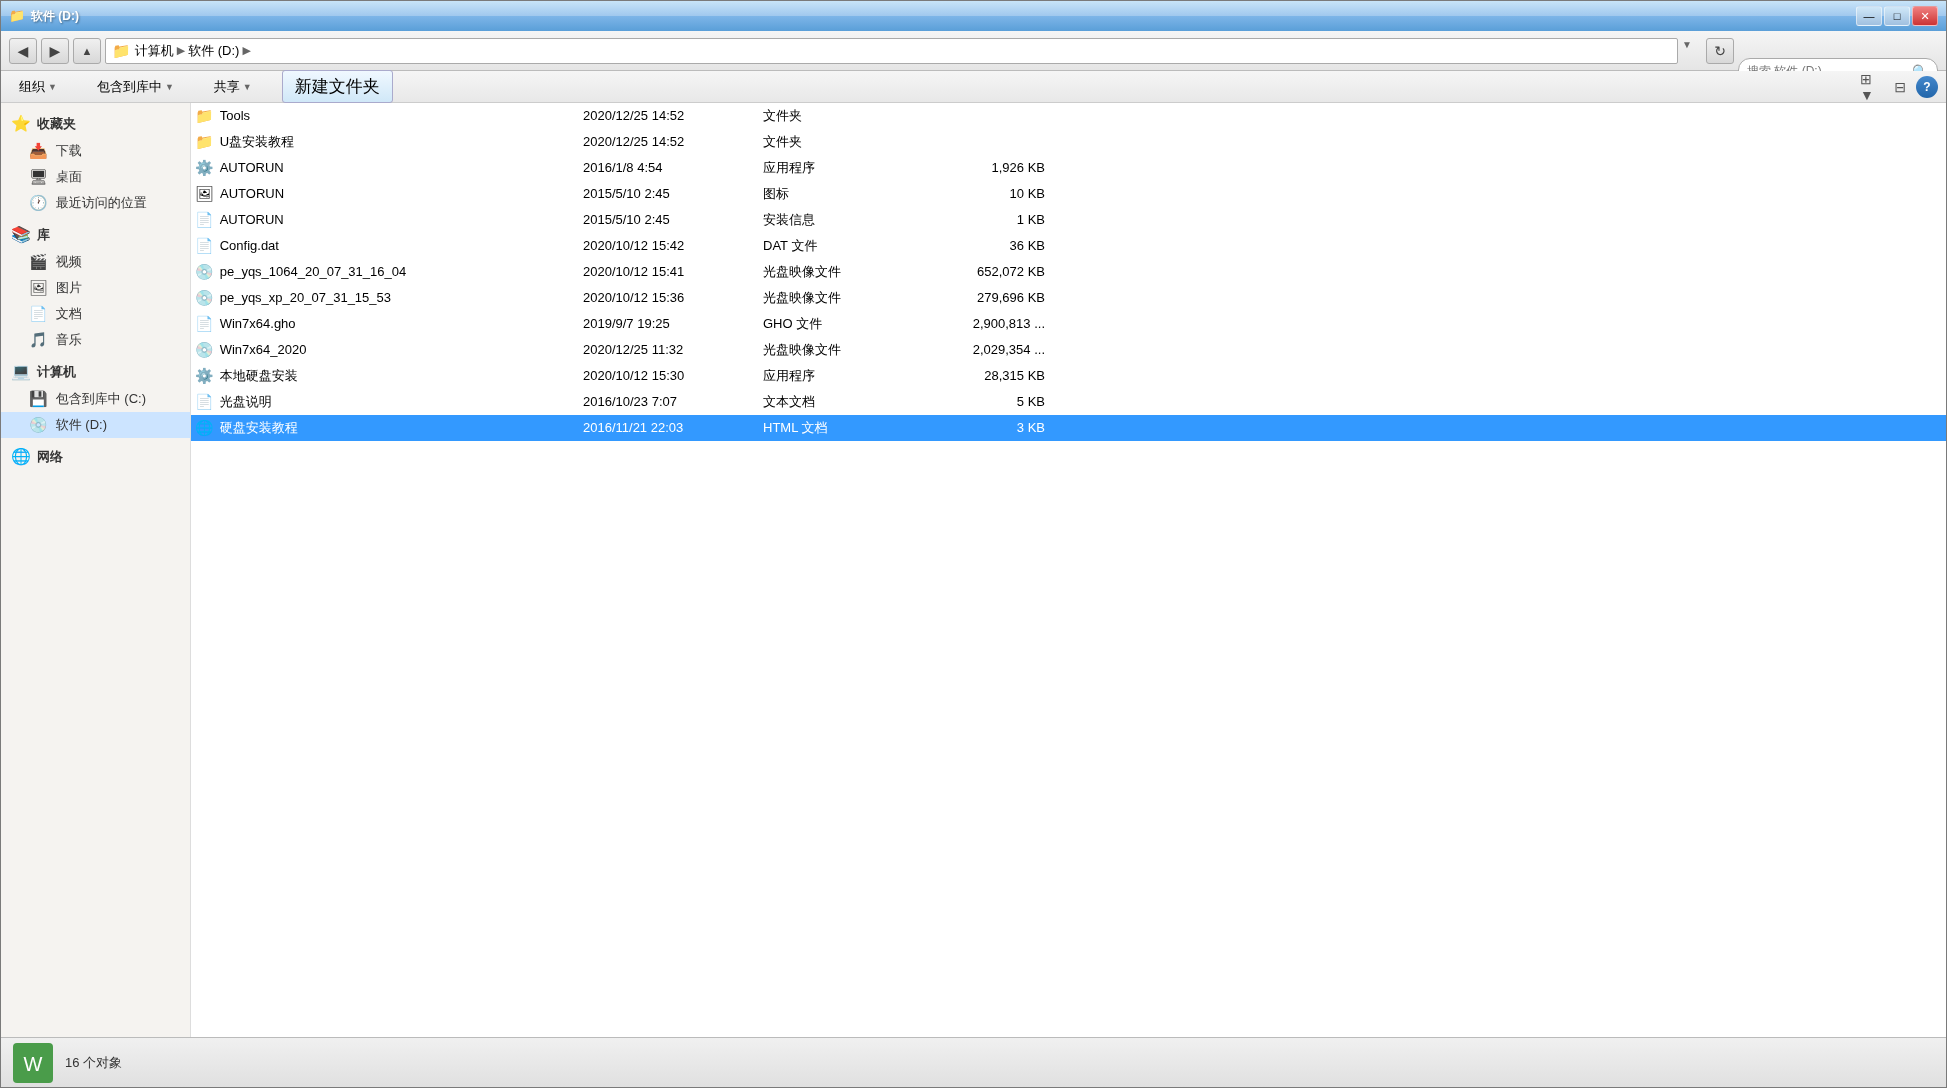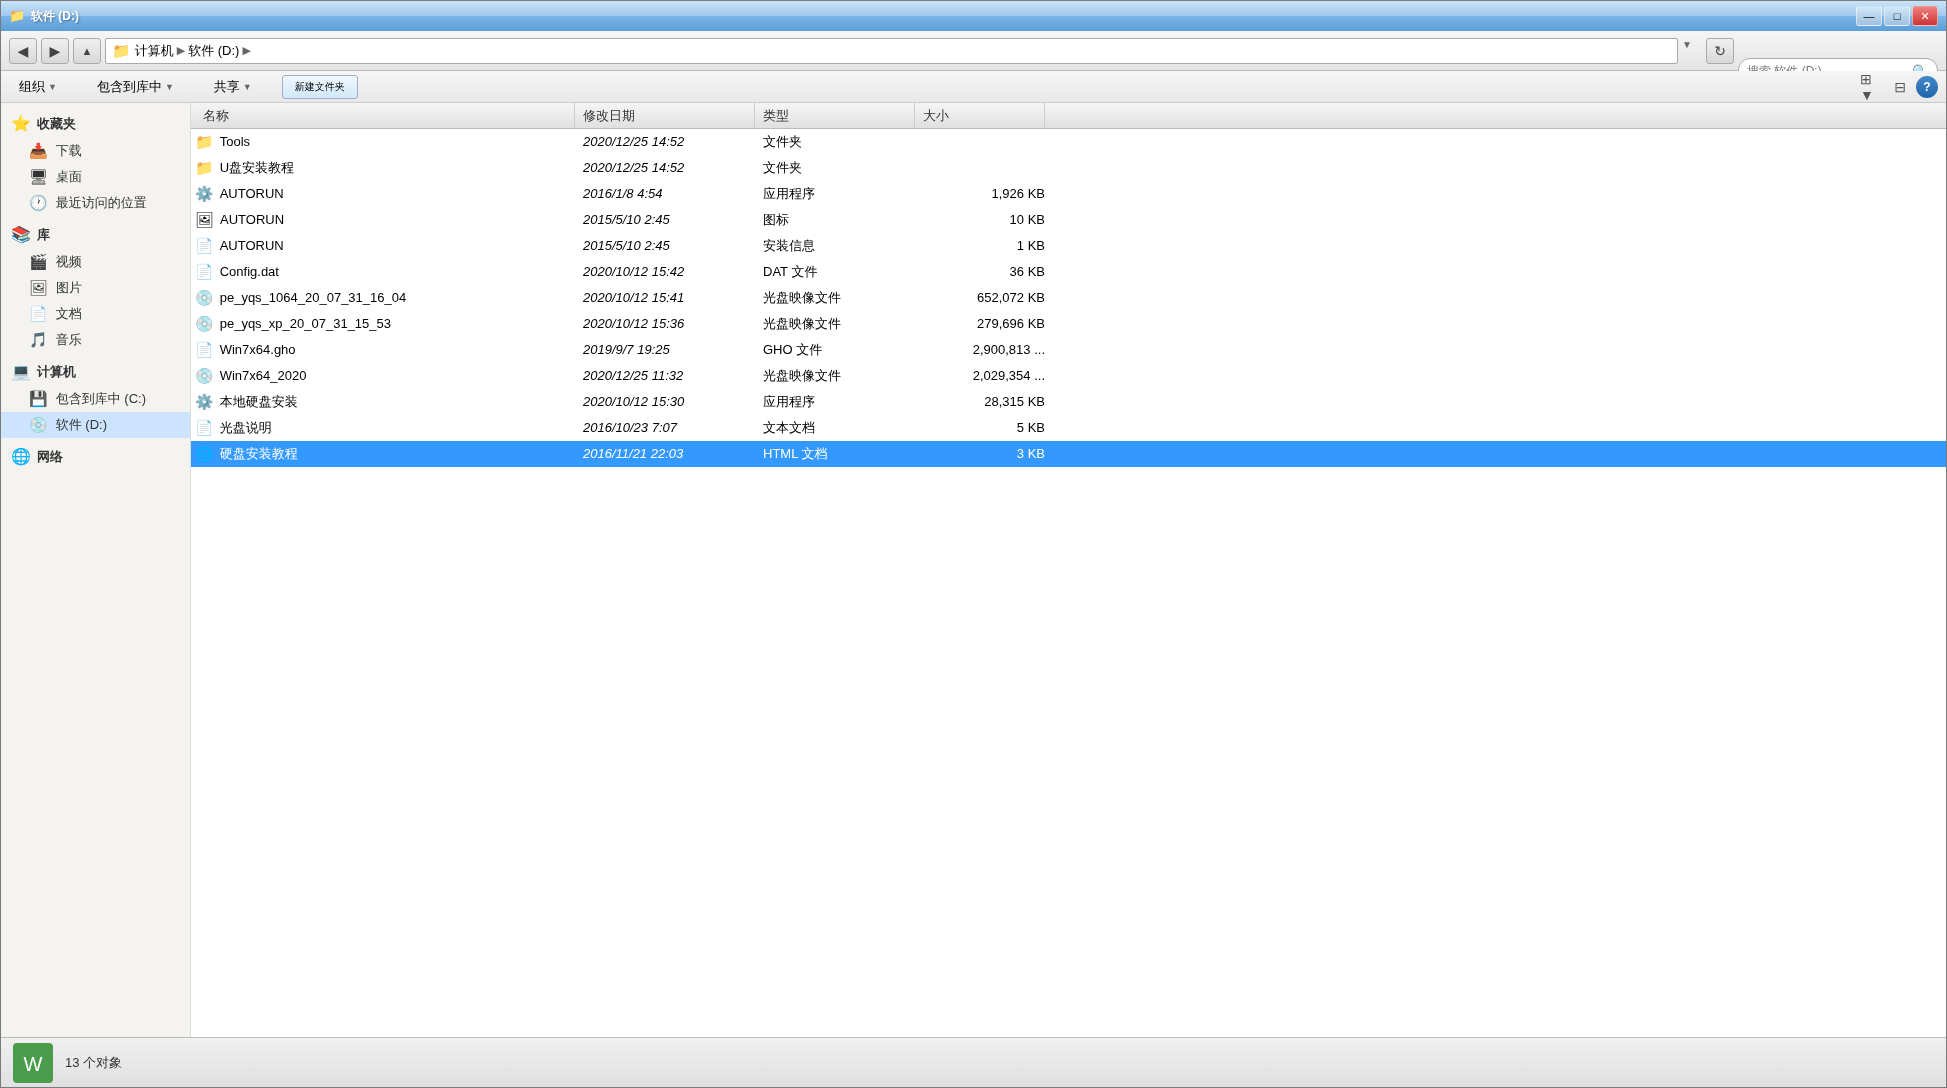--- a/index.html
+++ b/index.html
@@ -172,21 +172,21 @@
       align-items: center;
       gap: 3px;
     }
     .menu-item .arrow { font-size: 9px; color: #666; }
     .new-folder-btn {
       padding: 4px 12px;
       background: linear-gradient(to bottom, #f0f8ff, #d0e8f8);
       border: 1px solid #aac;
       border-radius: 3px;
       cursor: pointer;
-      font-size: 10px;
+      font-size: 17px;
     }
     .menubar-right {
       margin-left: auto;
       display: flex;
       align-items: center;
       gap: 4px;
     }
     .view-btn {
       width: 24px;
       height: 22px;
@@ -306,21 +306,21 @@
     .file-row.selected .file-type,
     .file-row.selected .file-size { color: #fff; }
     .file-cell {
       font-size: 13px;
       display: flex;
       align-items: center;
       overflow: hidden;
       white-space: nowrap;
     }
     .file-cell.name { width: 380px; gap: 6px; }
-    .file-cell.date { width: 180px; padding-left: 8px; font-style: italic; }
+    .file-cell.date { width: 180px; padding-left: 8px; }
     .file-cell.type { width: 160px; padding-left: 8px; }
     .file-cell.size { width: 130px; padding-left: 8px; text-align: right; justify-content: flex-end; align-items: center; }
     .file-icon { font-size: 15px; flex-shrink: 0; }
 
     
     .statusbar {
       height: 50px;
       background: linear-gradient(to bottom, #f0f0f0, #e0e0e0);
       border-top: 1px solid #bbb;
       display: flex;
@@ -472,34 +472,20 @@
         <div class="sidebar-header">
           <span class="icon">🌐</span>
           <span>网络</span>
         </div>
       </div>
 
     </div>
 
     <div class="content">
 
-      <div class="col-header">
-        <div class="col-cell col-name">
-          <span>名称</span>
-        </div>
-        <div class="col-cell col-date">
-          <span>修改日期</span>
-        </div>
-        <div class="col-cell col-type">
-          <span>类型</span>
-        </div>
-        <div class="col-cell col-size">
-          <span>大小</span>
-        </div>
-      </div>
 
       <div class="file-list" id="file-list">
       <div class="file-row">
     <div class="file-cell name">
       <span class="file-icon">📁</span>
       <span class="file-name">Tools</span>
     </div>
     <div class="file-cell date">
       <span class="file-date">2020/12/25 14:52</span>
     </div>
@@ -694,16 +680,16 @@
 
     </div>
 
   </div>
 
   <div class="statusbar">
     <svg class="status-icon" viewBox="0 0 40 40">
       <rect width="40" height="40" rx="4" fill="#4a9c4a"></rect>
       <text x="20" y="28" font-size="20" text-anchor="middle" fill="white">W</text>
     </svg>
-    <span class="status-text">13 个对象</span>
+    <span class="status-text">16 个对象</span>
   </div>
 
 </div>
 
 </body></html>

